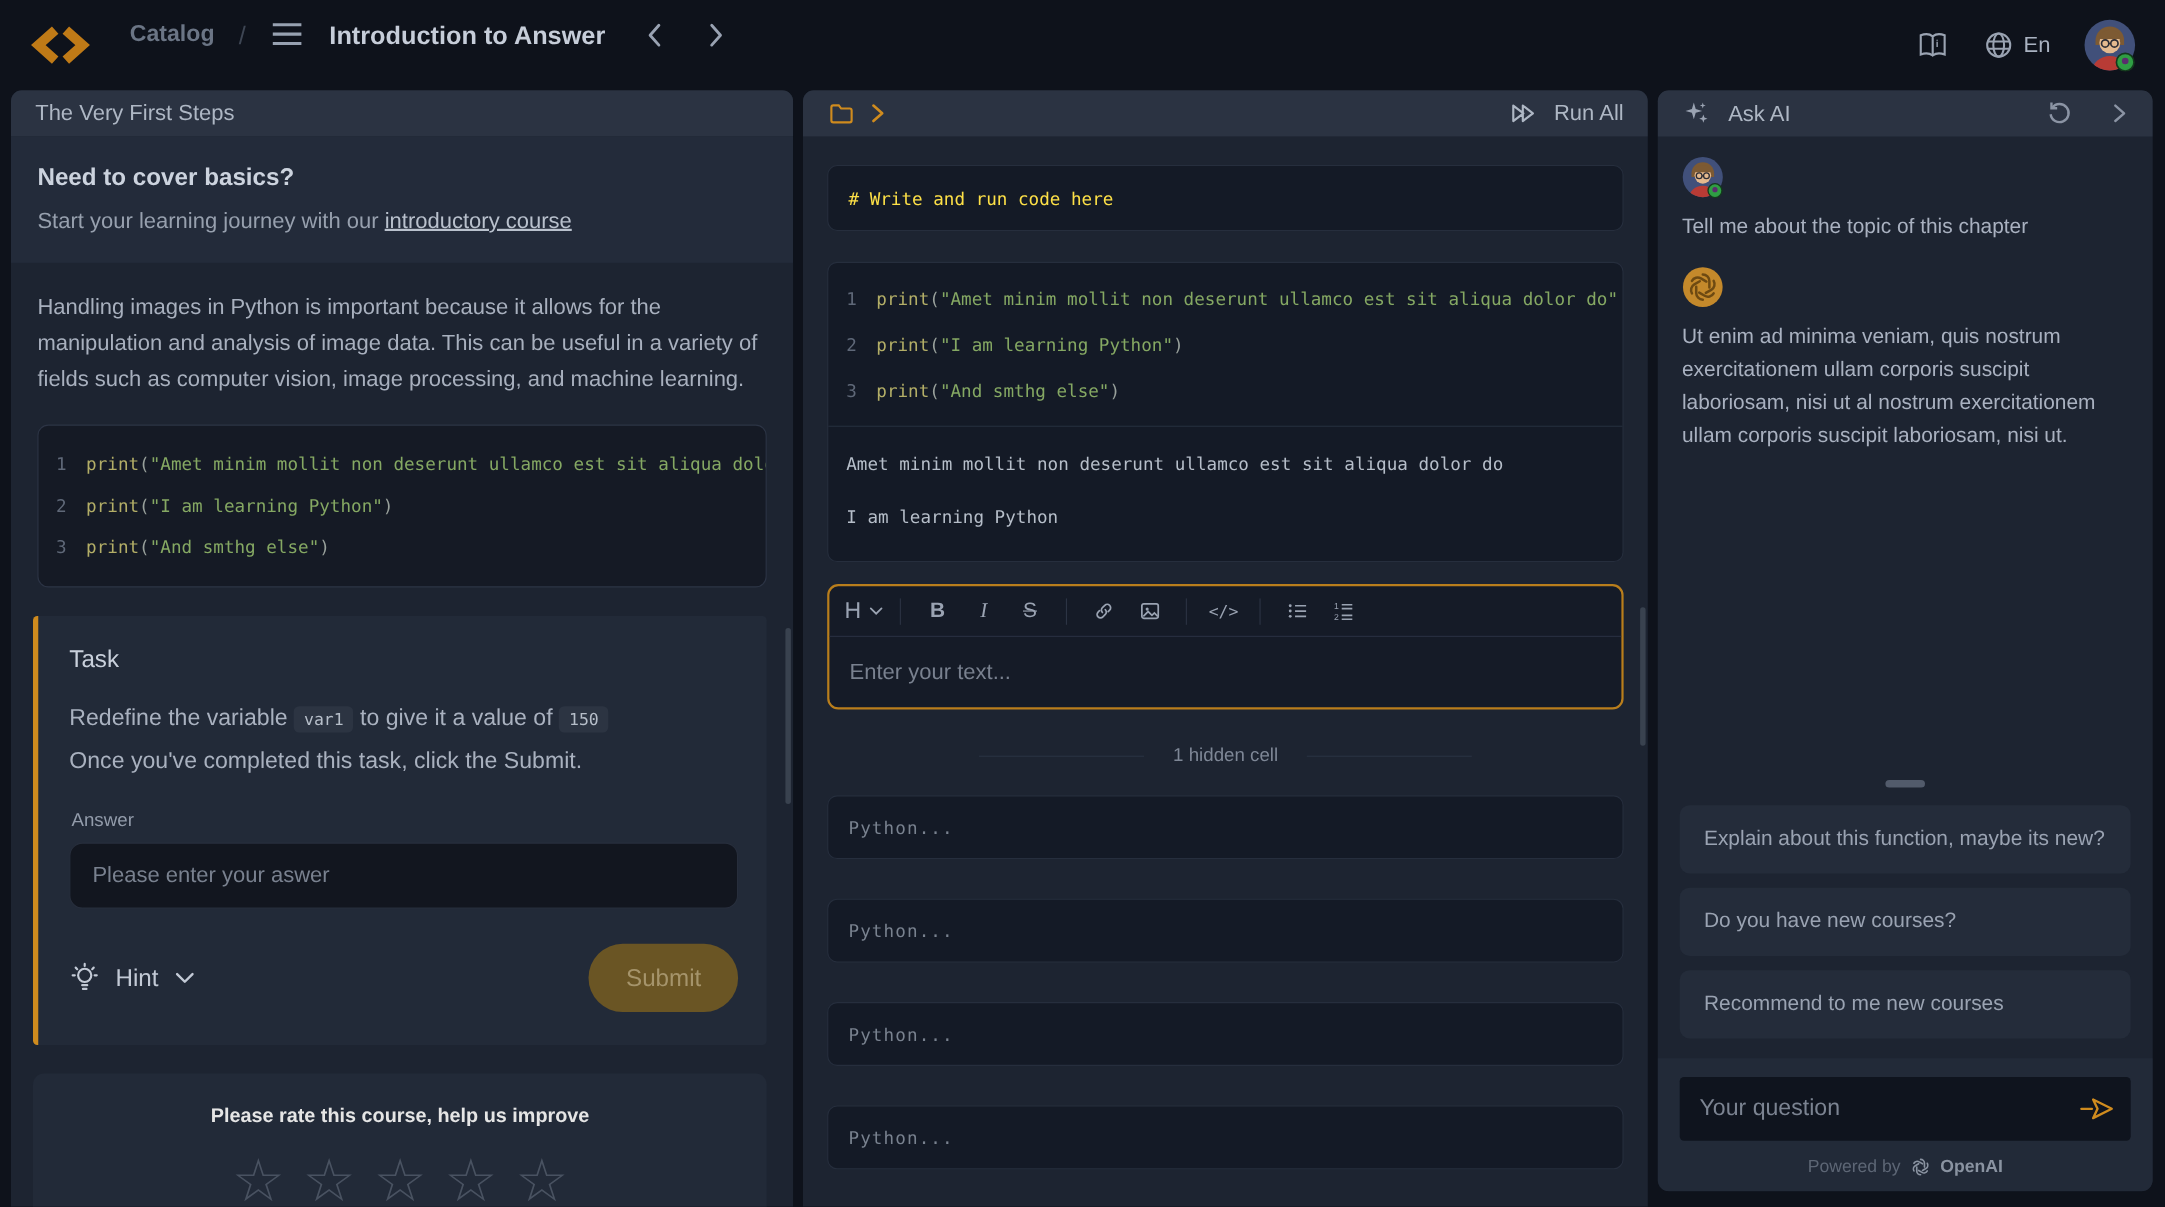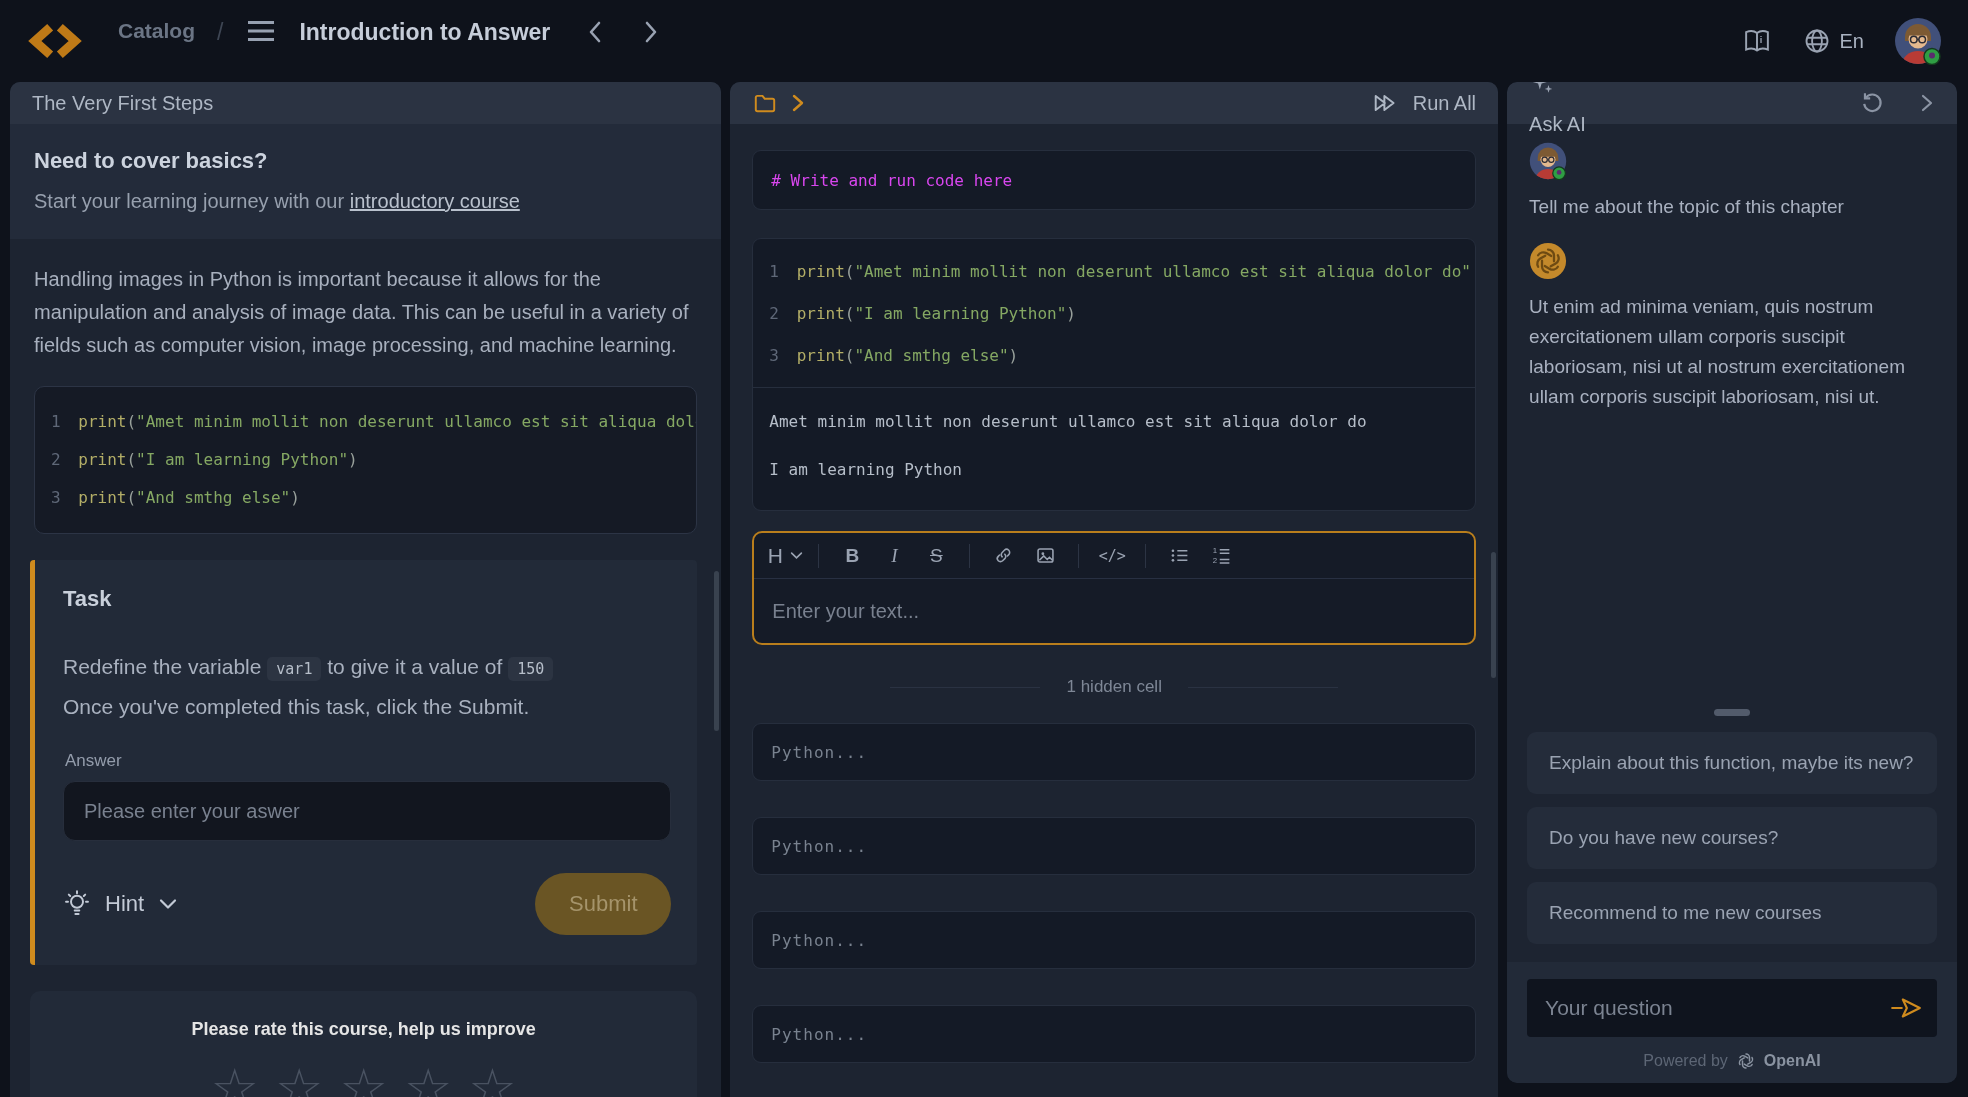--- a/index.html
+++ b/index.html
@@ -36,21 +36,21 @@
   .lesson-text { padding:24px 26px 0 24px; font-size:20px; line-height:33px; color:#a8b0be; }
   .codeblock { margin:24px 24px 0; background:#151a25; border:1px solid #2c3445; border-radius:10px;
                padding:16px 16px; font-family:"DejaVu Sans Mono",monospace; font-size:16px; line-height:38px;
                white-space:nowrap; overflow:hidden; }
   .cl .ln { color:#5f6878; margin-right:8px; }
   .cl .kw { color:#b3ae67; }
   .cl .pn { color:#98a09b; }
   .cl .st { color:#85a863; }
 
   .task { margin:26px 24px 0 20px; background:#222a38; border-left:5px solid #cf8b1e; border-radius:4px; padding:26px 26px 30px 28px; }
-  .task-title { font-size:22px; font-weight:bold; color:#c9d0db; margin-bottom:36px; }
+  .task-title { font-size:22px; font-weight:normal; color:#c9d0db; margin-bottom:22px; }
   .task-text { font-size:21px; line-height:37px; color:#a9b1bf; }
   .inline-code { font-family:"DejaVu Sans Mono",monospace; font-size:15px; background:#2c3442; color:#b6bec9; padding:3px 9px; border-radius:5px; }
   .answer-label { font-size:17px; color:#939cab; margin:26px 0 10px 2px; }
   .answer-input { width:100%; height:60px; background:#12161f; border:1px solid #272e3c; border-radius:12px;
                   color:#c6cdd9; font-size:20px; padding:0 20px; outline:none; }
   .answer-input::placeholder { color:#79818f; }
   .task-footer { display:flex; justify-content:space-between; align-items:center; margin-top:32px; }
   .hint-toggle { display:flex; align-items:center; gap:14px; font-size:22px; color:#c3cad6; cursor:pointer; }
   .hint-toggle svg { display:block; }
   .submit-btn { width:136px; height:62px; border-radius:31px; border:none; background:#6a5524; color:#a5946b; font-size:22px; cursor:pointer; font-family:inherit; }
@@ -62,21 +62,21 @@
 
   .scroll-thumb { position:absolute; width:5px; background:#39424f; border-radius:3px; cursor:pointer; }
 
   
   .mid-toolbar { justify-content:space-between; }
   .mid-tools-left { display:flex; align-items:center; gap:12px; }
   .runall { display:flex; align-items:center; gap:12px; font-size:20px; color:#aeb7c4; cursor:pointer; }
   .mid-body { padding:26px 22px 0; }
   .cell { background:#141a26; border:1px solid #262e3d; border-radius:9px; }
   .comment-cell { height:60px; display:flex; align-items:center; padding:0 18px;
-                  font-family:"DejaVu Sans Mono",monospace; font-size:16px; color:#d946ef; cursor:text; }
+                  font-family:"DejaVu Sans Mono",monospace; font-size:16px; color:#fde047; cursor:text; }
   .code-cell { margin-top:28px; }
   .code-area { padding:12px 16px 10px; font-family:"DejaVu Sans Mono",monospace; font-size:16px; line-height:42px;
                white-space:nowrap; overflow:hidden; border-bottom:1px solid #262e3d; cursor:text; }
   .output-area { padding:10px 16px 16px; font-family:"DejaVu Sans Mono",monospace; font-size:16px; line-height:48px;
                  color:#b6bec9; white-space:nowrap; overflow:hidden; }
   .editor { margin-top:20px; border:2px solid #b97e1c; border-radius:10px; background:#151b27; overflow:hidden; }
   .editor-toolbar { height:46px; display:flex; align-items:center; padding:0 14px; gap:8px; border-bottom:1px solid #283042; }
   .tbtn { background:none; border:none; color:#9aa3b2; width:34px; height:34px; display:flex; align-items:center; justify-content:center; cursor:pointer; font-family:inherit; }
   .tbtn svg { width:21px; height:21px; display:block; }
   .tb-h { font-size:21px; }
@@ -89,21 +89,21 @@
   .editor-input { height:64px; display:flex; align-items:center; padding:0 18px; font-size:20px; color:#79818f; cursor:text; }
   .hidden-row { margin:32px 0 26px; display:flex; align-items:center; justify-content:center; gap:26px; cursor:pointer; }
   .hidden-row .hline { width:150px; height:1px; background:#2a3242; }
   .hidden-row .htext { font-size:17px; color:#7e8796; }
   .collapsed-list { display:flex; flex-direction:column; gap:36px; }
   .collapsed-cell { height:58px; display:flex; align-items:center; padding:0 18px; cursor:pointer; }
   .mono-muted { font-family:"DejaVu Sans Mono",monospace; font-size:16px; color:#79828f; letter-spacing:1px; }
 
   
   .ask-header { justify-content:space-between; border-radius:10px 10px 0 0; }
-  .ask-left { display:flex; align-items:flex-start; gap:16px;flex-direction:column; }
+  .ask-left { display:flex; align-items:flex-end; gap:16px; }
   .ask-icons { display:flex; align-items:center; gap:34px; }
   .chat { padding:18px 22px 0; }
   .msg-avatar { width:38px; height:38px; display:block; margin-bottom:12px; }
   .msg-text { font-size:19px; line-height:30px; color:#a9b1c0; margin-bottom:20px; }
   .spacer { flex:1; }
   .handle { width:36px; height:7px; border-radius:4px; background:#525b6b; margin:0 auto 16px; cursor:grab; }
   .chips { padding:0 20px; display:flex; flex-direction:column; gap:13px; }
   .chip { background:#242c3a; border-radius:9px; min-height:62px; display:flex; align-items:center; padding:0 22px; font-size:19px; color:#9aa3b2; cursor:pointer; }
   .ask-bottom { margin-top:18px; background:#222a38; border-radius:0 0 10px 10px; padding:17px 20px 12px; }
   .question-box { height:58px; background:#0f141e; border-radius:4px; display:flex; align-items:center; padding:0 14px 0 18px; }

